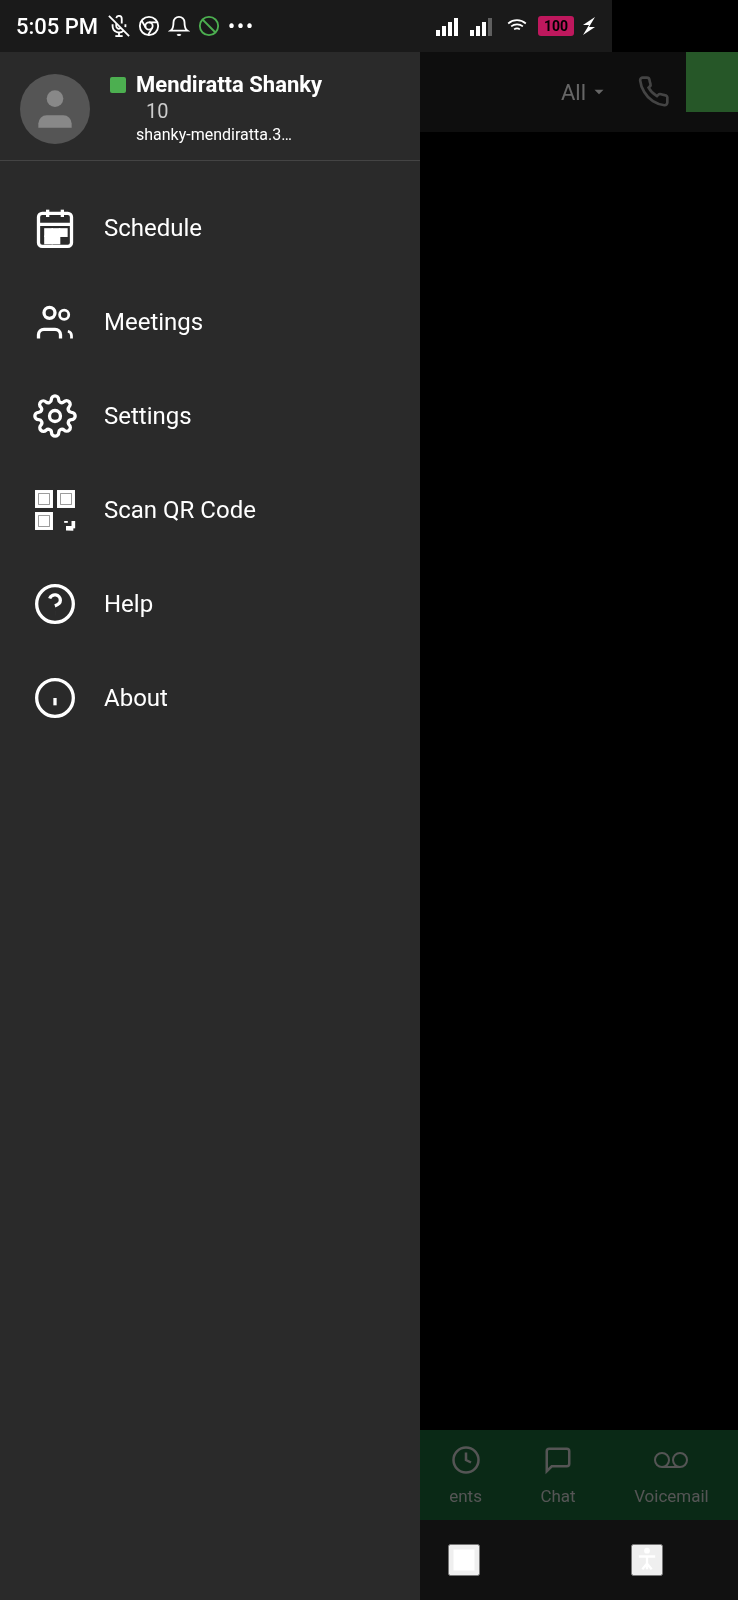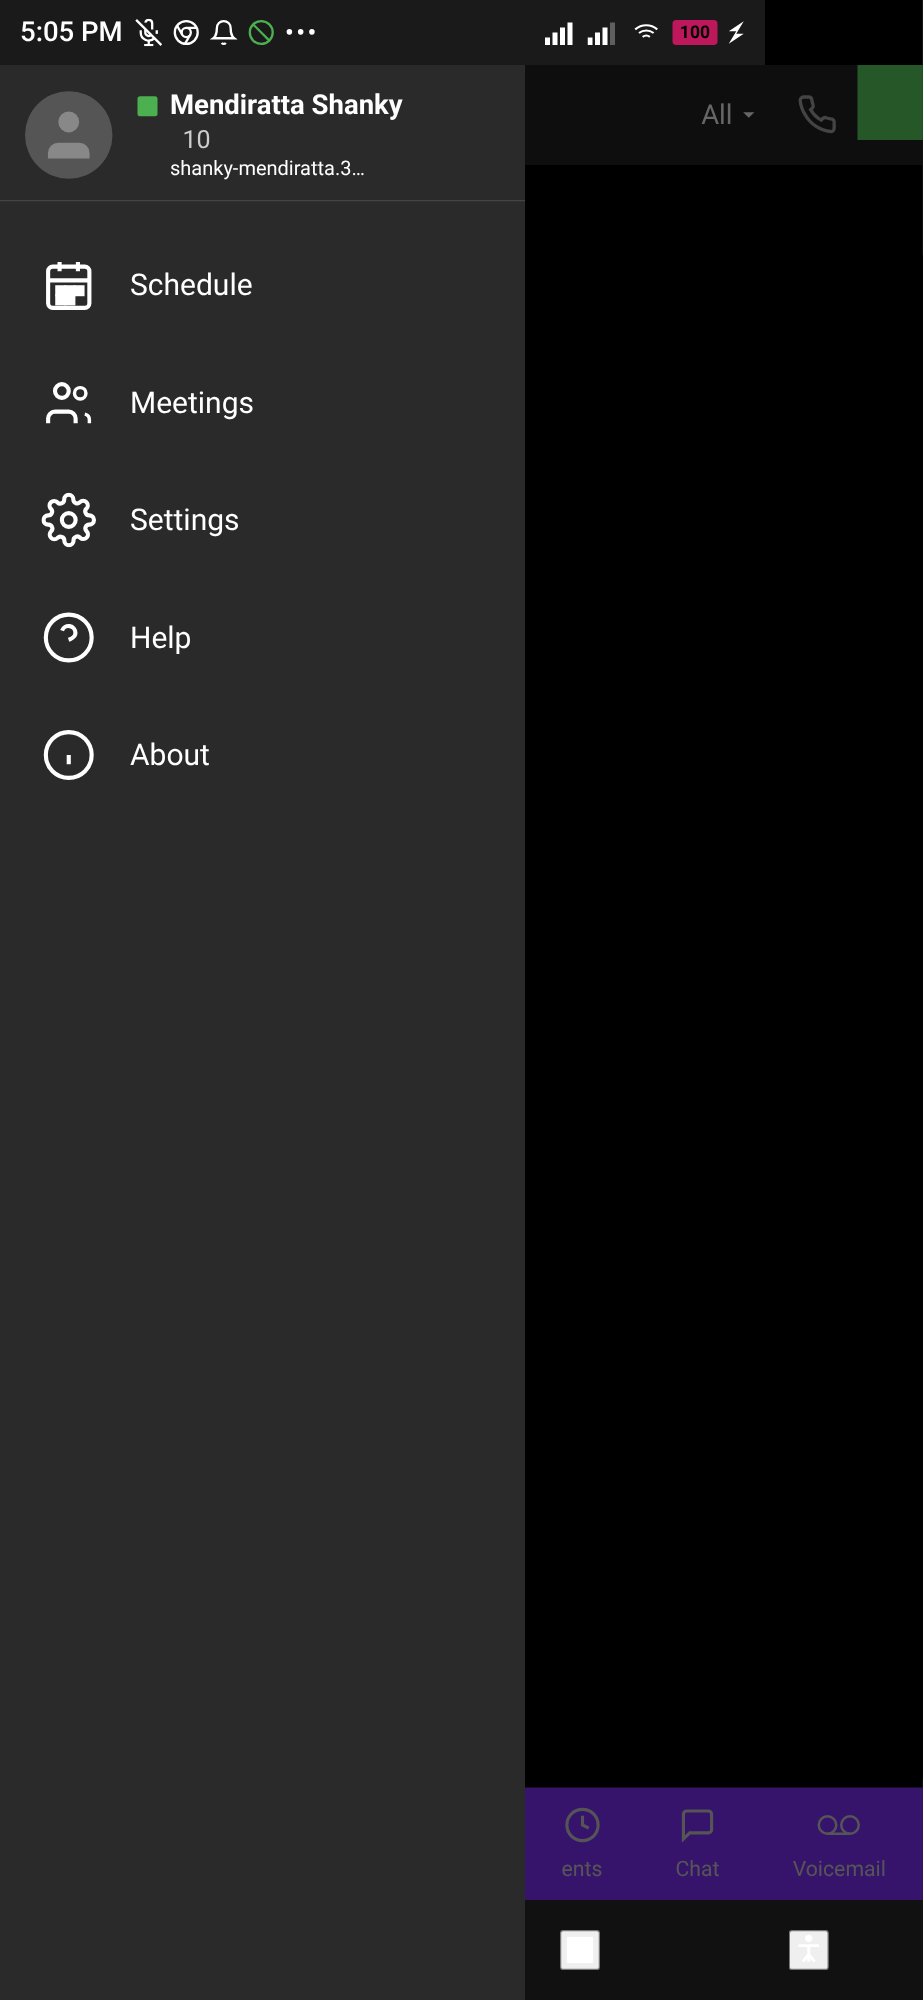--- a/index.html
+++ b/index.html
@@ -95,21 +95,21 @@
       z-index: 10;
     }
 
     
     .bottom-nav {
       position: absolute;
       bottom: 80px;
       left: 420px;
       width: 318px;
       height: 90px;
-      background: #6d28d9;
+      background: #14532d;
       display: flex;
       align-items: center;
       justify-content: space-around;
       z-index: 5;
     }
     .bottom-nav-item {
       display: flex;
       flex-direction: column;
       align-items: center;
       gap: 4px;
@@ -165,21 +165,21 @@
       background: #2a2a2a;
       z-index: 30;
       display: flex;
       flex-direction: column;
     }
 
     
     .drawer-header {
       padding: 20px 20px 16px 20px;
       display: flex;
-      align-items: center;
+      align-items: flex-end;
       gap: 20px;
       border-bottom: 1px solid #444;
     }
     .avatar-circle {
       width: 70px;
       height: 70px;
       border-radius: 50%;
       background: #555;
       display: flex;
       align-items: center;
@@ -407,20 +407,42 @@
       <div class="menu-icon">
         <svg viewBox="0 0 24 24">
           <circle cx="12" cy="12" r="3" stroke="#fff" stroke-width="1.8"></circle>
           <path d="M19.4 15a1.65 1.65 0 0 0 .33 1.82l.06.06a2 2 0 0 1-2.83 2.83l-.06-.06a1.65 1.65 0 0 0-1.82-.33 1.65 1.65 0 0 0-1 1.51V21a2 2 0 0 1-4 0v-.09A1.65 1.65 0 0 0 9 19.4a1.65 1.65 0 0 0-1.82.33l-.06.06a2 2 0 0 1-2.83-2.83l.06-.06A1.65 1.65 0 0 0 4.68 15a1.65 1.65 0 0 0-1.51-1H3a2 2 0 0 1 0-4h.09A1.65 1.65 0 0 0 4.6 9a1.65 1.65 0 0 0-.33-1.82l-.06-.06a2 2 0 0 1 2.83-2.83l.06.06A1.65 1.65 0 0 0 9 4.68a1.65 1.65 0 0 0 1-1.51V3a2 2 0 0 1 4 0v.09a1.65 1.65 0 0 0 1 1.51 1.65 1.65 0 0 0 1.82-.33l.06-.06a2 2 0 0 1 2.83 2.83l-.06.06A1.65 1.65 0 0 0 19.4 9a1.65 1.65 0 0 0 1.51 1H21a2 2 0 0 1 0 4h-.09a1.65 1.65 0 0 0-1.51 1z" stroke="#fff" stroke-width="1.8"></path>
         </svg>
       </div>
       <span class="menu-label">Settings</span>
     </div>
 
 
+    <div class="menu-item">
+      <div class="menu-icon">
+        <svg viewBox="0 0 24 24">
+
+          <rect x="2" y="2" width="8" height="8" stroke="#fff" stroke-width="1.8"></rect>
+          <rect x="4" y="4" width="4" height="4" fill="#fff"></rect>
+          <rect x="14" y="2" width="8" height="8" stroke="#fff" stroke-width="1.8"></rect>
+          <rect x="16" y="4" width="4" height="4" fill="#fff"></rect>
+          <rect x="2" y="14" width="8" height="8" stroke="#fff" stroke-width="1.8"></rect>
+          <rect x="4" y="16" width="4" height="4" fill="#fff"></rect>
+          <line x1="14" y1="14" x2="14" y2="14.01" stroke="#fff" stroke-width="2.5"></line>
+          <line x1="18" y1="14" x2="18" y2="14.01" stroke="#fff" stroke-width="2.5"></line>
+          <line x1="22" y1="14" x2="22" y2="14.01" stroke="#fff" stroke-width="2.5"></line>
+          <line x1="14" y1="18" x2="14" y2="18.01" stroke="#fff" stroke-width="2.5"></line>
+          <line x1="14" y1="22" x2="14" y2="22.01" stroke="#fff" stroke-width="2.5"></line>
+          <line x1="18" y1="22" x2="22" y2="22.01" stroke="#fff" stroke-width="2.5"></line>
+          <line x1="22" y1="18" x2="22" y2="22" stroke="#fff" stroke-width="2"></line>
+          <line x1="18" y1="18" x2="18" y2="19" stroke="#fff" stroke-width="2"></line>
+        </svg>
+      </div>
+      <span class="menu-label">Scan QR Code</span>
+    </div>
 
     <div class="menu-item">
       <div class="menu-icon">
         <svg viewBox="0 0 24 24">
           <circle cx="12" cy="12" r="10" stroke="#fff" stroke-width="1.8"></circle>
           <path d="M9.09 9a3 3 0 0 1 5.83 1c0 2-3 3-3 3" stroke="#fff" stroke-width="1.8"></path>
           <line x1="12" y1="17" x2="12.01" y2="17" stroke="#fff" stroke-width="2.5"></line>
         </svg>
       </div>
       <span class="menu-label">Help</span>

